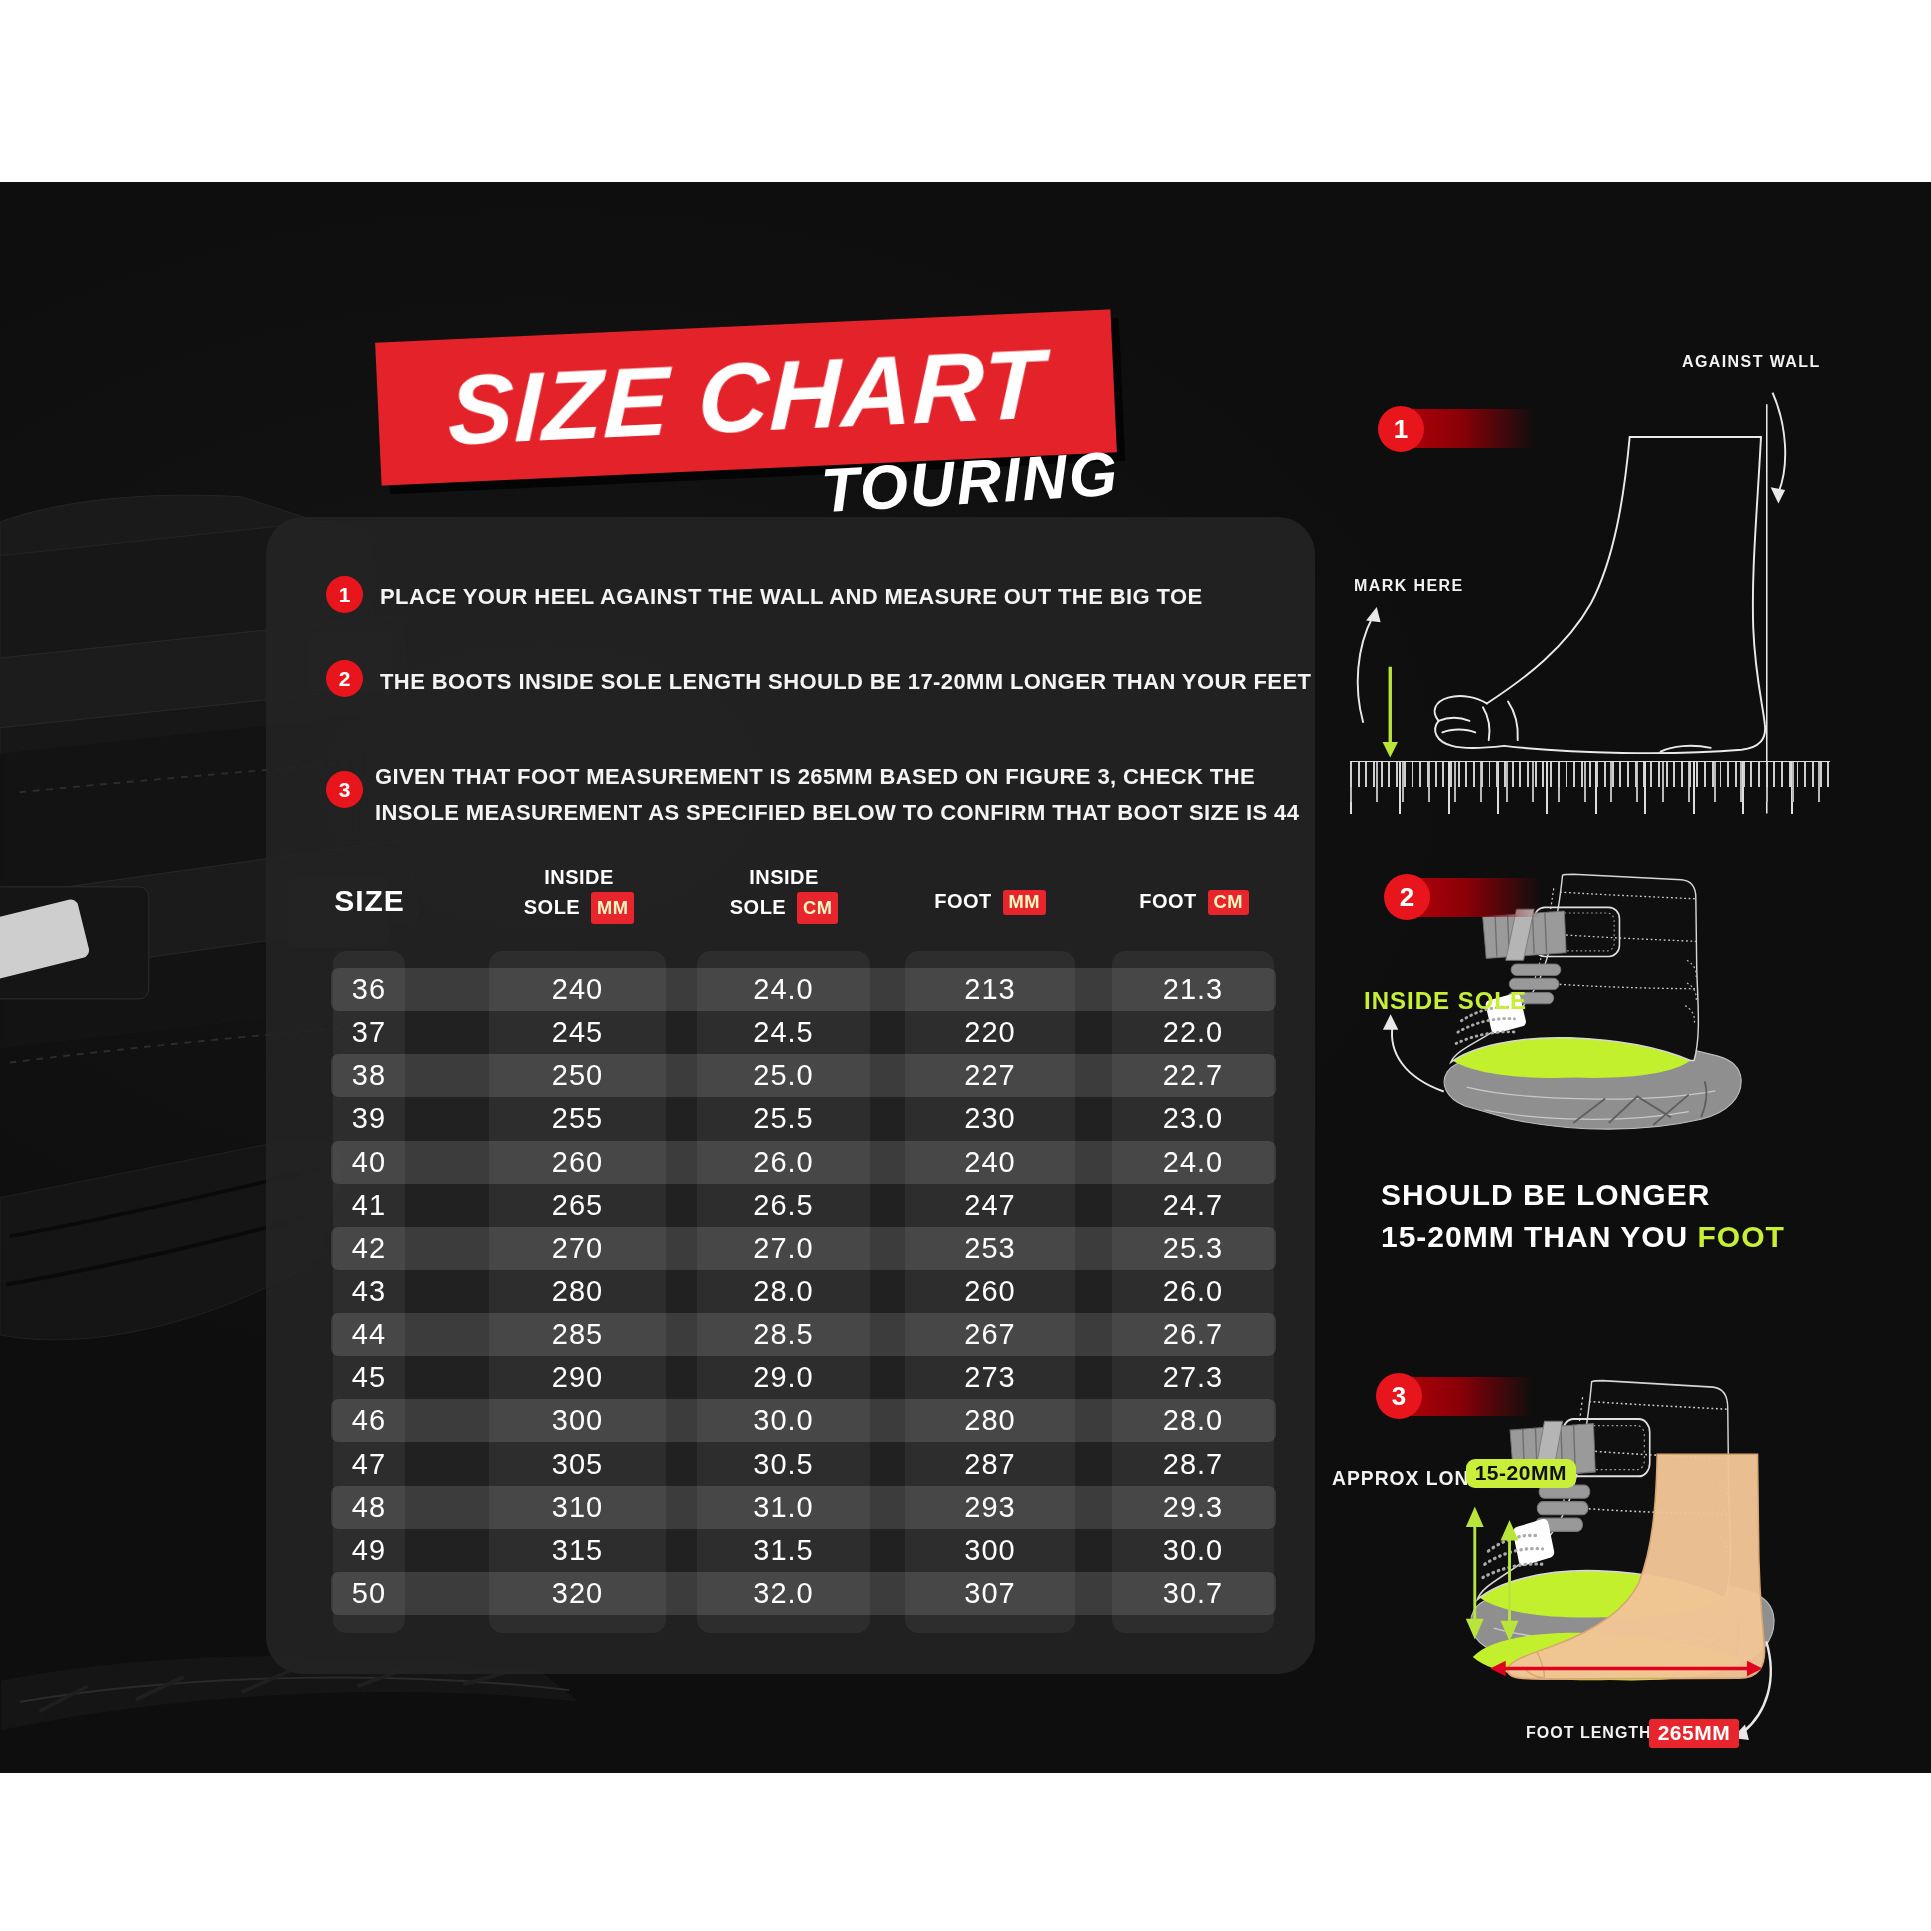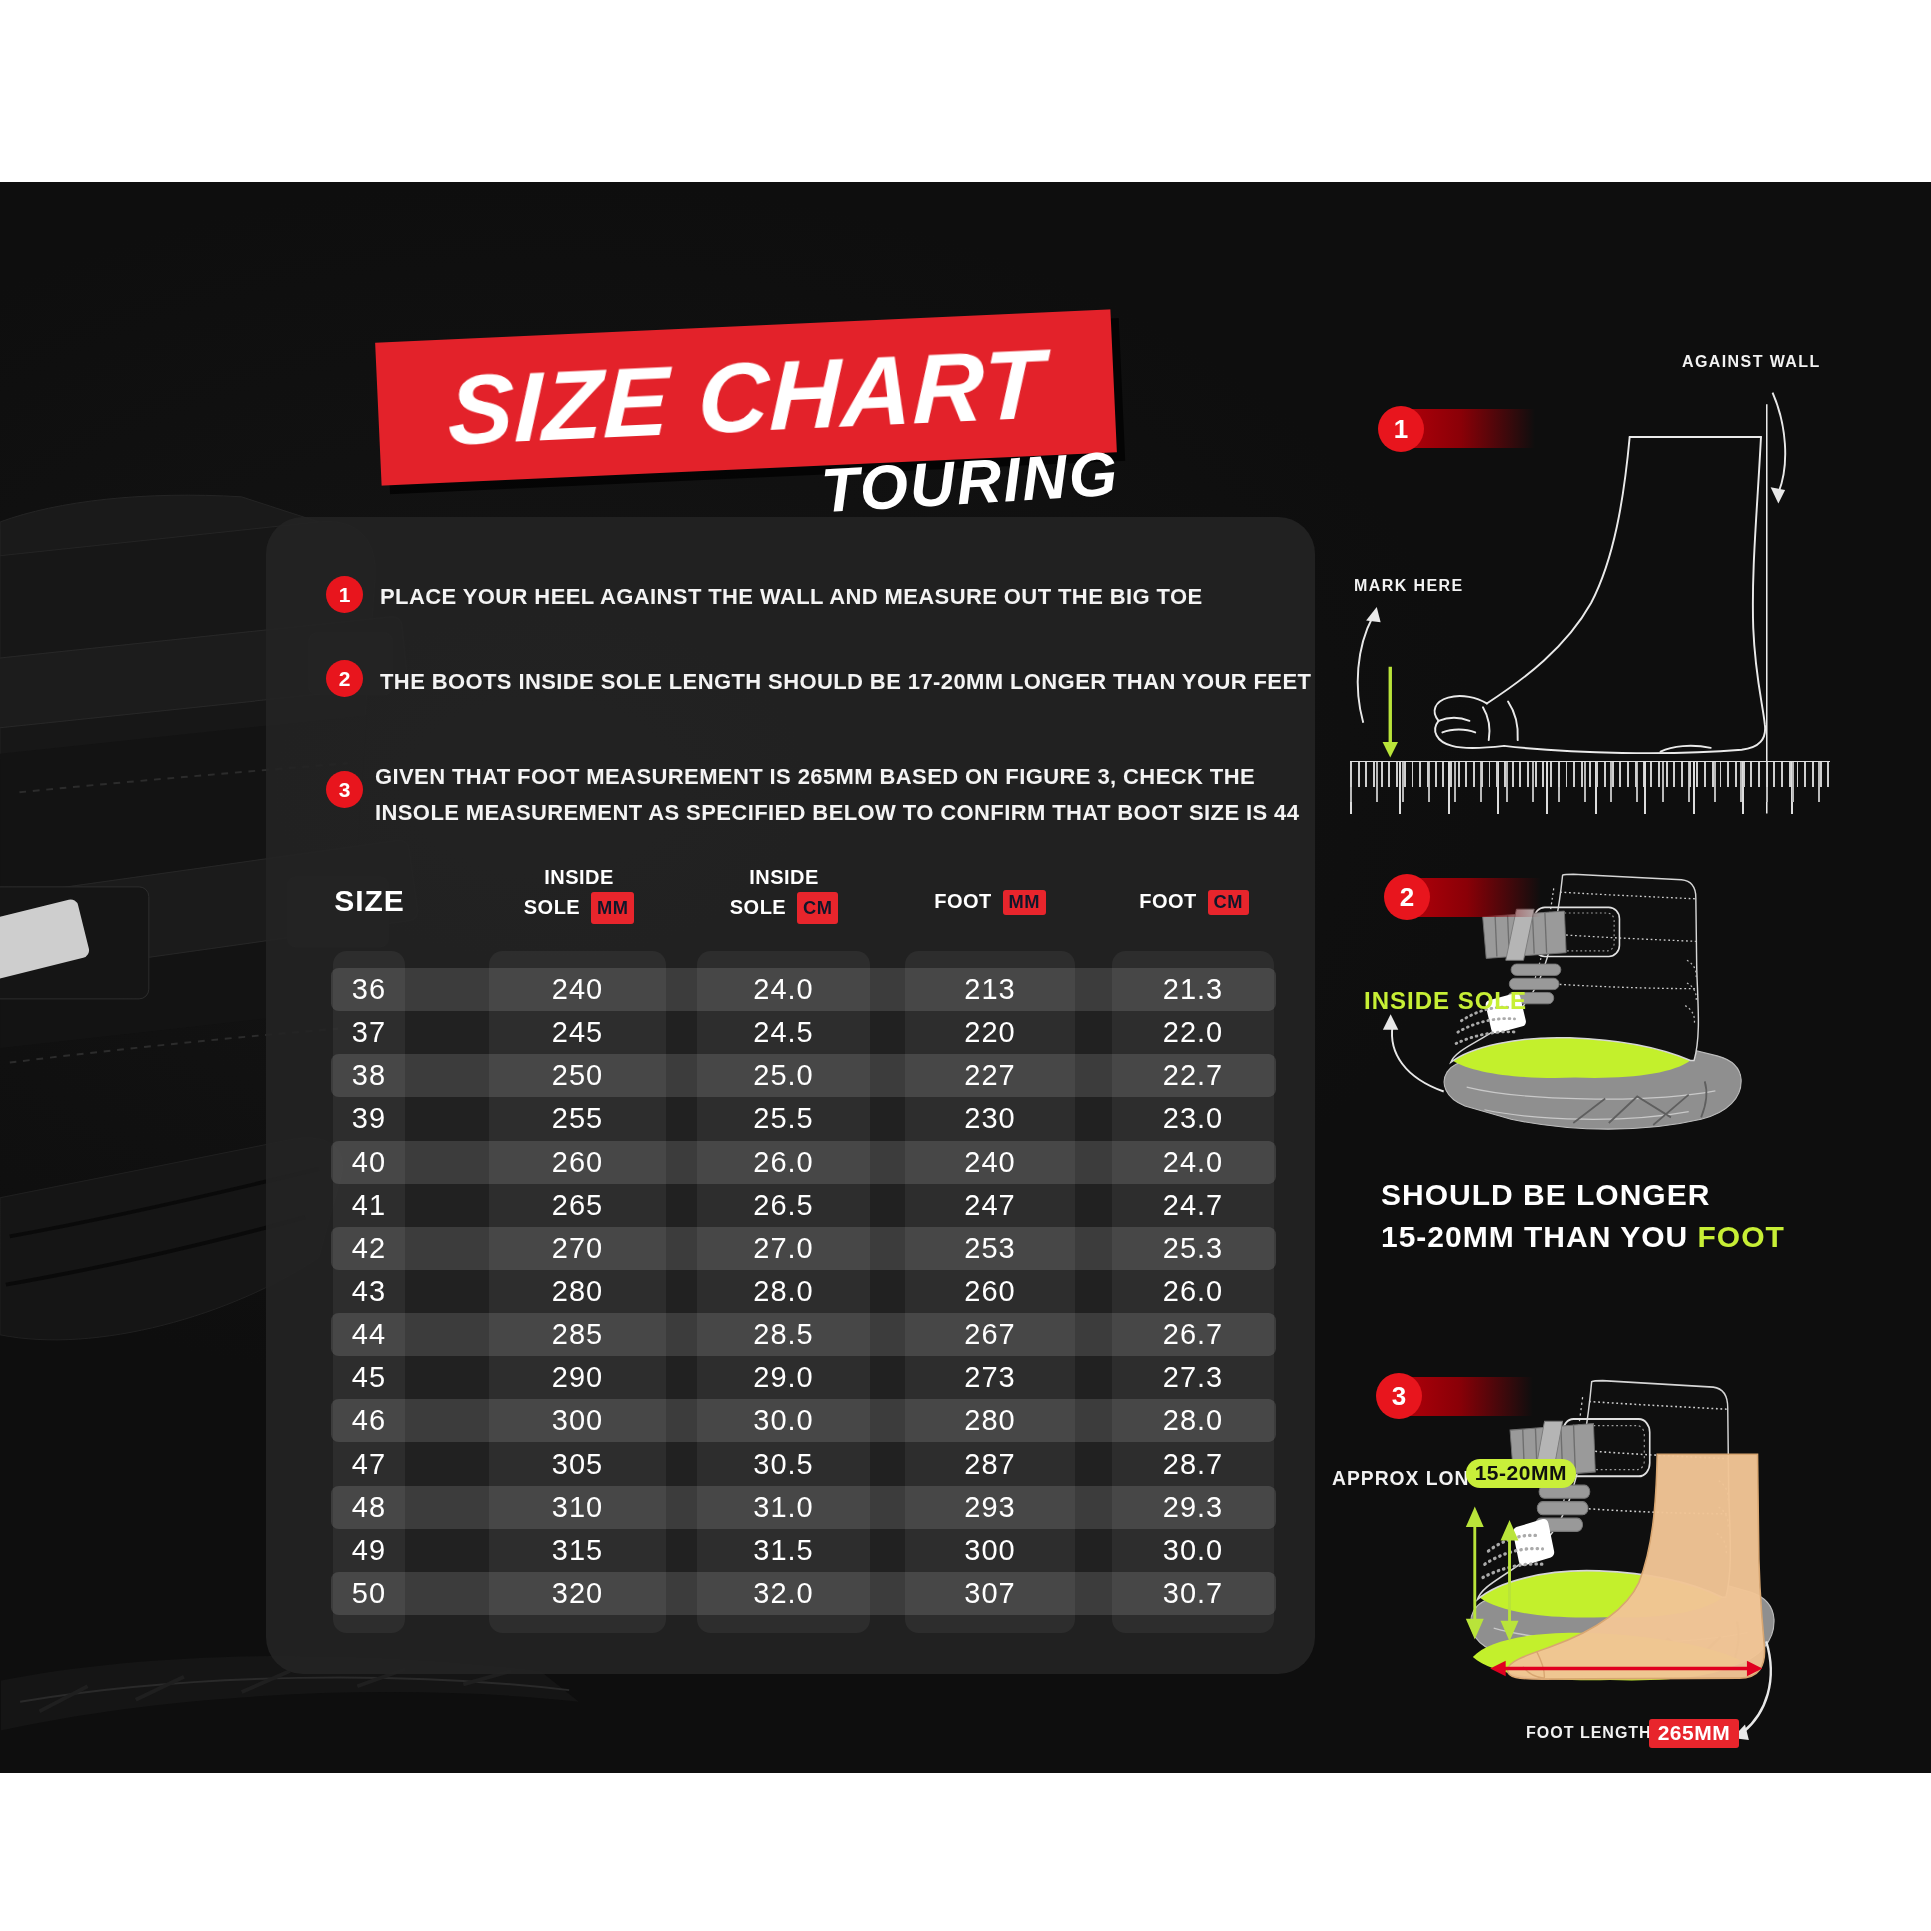--- a/index.html
+++ b/index.html
@@ -26,21 +26,21 @@
                color:#fff;font-weight:bold;font-size:21px;display:flex;align-items:center;justify-content:center;}
   .step-text{position:absolute;color:#f4f4f4;font-weight:bold;font-size:22px;letter-spacing:0.4px;
              line-height:36px;white-space:nowrap;}
   .step-text.wrap{white-space:normal;width:932px;}
 
   
   .th{position:absolute;color:#ffffff;text-align:center;font-weight:bold;}
   .th-size{left:333px;top:884px;width:73px;font-size:30px;letter-spacing:1px;}
   .th-two{top:863px;font-size:20px;line-height:29px;letter-spacing:0.5px;}
   .th-one{top:890px;font-size:20px;letter-spacing:0.5px;}
-  .unit-badge{display:inline-block;background:#e8252c;color:#0f172a;font-weight:bold;font-size:18.3px;
+  .unit-badge{display:inline-block;background:#e8252c;color:#fef9c3;font-weight:bold;font-size:18.3px;
               padding:1px 5.8px 1.9px 5.8px;border-radius:2.9px;margin-left:11px;}
   .tbody{position:absolute;left:331px;top:968px;width:945px;height:647px;
          display:grid;grid-template-rows:repeat(15,1fr);}
   .strip{position:absolute;top:-17.4px;height:682px;background:rgba(255,255,255,0.055);border-radius:13.5px;}
   .s0{left:1.9px;width:72px;} .s1{left:158px;width:177px;} .s2{left:366px;width:173px;}
   .s3{left:574px;width:170px;} .s4{left:781px;width:162px;}
   .trow{position:relative;border-radius:7.7px;}
   .trow.light{background:rgba(255,255,255,0.125);}
   .tcell{position:absolute;top:0;height:100%;display:flex;align-items:center;justify-content:center;
          color:#ffffff;font-size:29px;letter-spacing:1px;}
@@ -52,21 +52,21 @@
               color:#fff;font-weight:bold;font-size:26px;display:flex;align-items:center;justify-content:center;}
   .badge-tail{position:absolute;width:135px;height:39px;z-index:2;
               background:linear-gradient(90deg,#b3000a 0%,#8a0007 45%,rgba(40,0,0,0) 100%);}
 
   
   .lbl{position:absolute;color:#f2f2f2;font-weight:bold;font-size:16px;letter-spacing:1.4px;white-space:nowrap;}
   .lbl-lime{position:absolute;color:#c7ef35;font-weight:bold;font-size:24px;letter-spacing:1px;white-space:nowrap;}
   .cap{position:absolute;color:#ffffff;font-weight:bold;font-size:30px;letter-spacing:1px;white-space:nowrap;}
   .cap .lime{color:#c7ef35;}
   .badge-lime{position:absolute;background:#c9ef3a;color:#101010;font-weight:bold;font-size:21px;
-              padding:1.9px 8.7px 2.9px 8.7px;border-radius:14px;letter-spacing:0.5px;white-space:nowrap;}
+              padding:1.9px 8.7px 2.9px 8.7px;border-radius:9px;letter-spacing:0.5px;white-space:nowrap;}
   .badge-red{position:absolute;background:#e8252c;color:#ffffff;font-weight:bold;font-size:21px;
              padding:1.9px 8.7px 2.9px 8.7px;border-radius:2.9px;letter-spacing:0.5px;white-space:nowrap;text-align:right;}
   .small-lbl{position:absolute;color:#f2f2f2;font-weight:bold;font-size:19.3px;letter-spacing:1px;white-space:nowrap;}
 
   
   .ruler{position:absolute;left:1350px;top:761px;width:480px;height:52px;border-top:1.9px solid #e2e2e2;
     background-image:
       repeating-linear-gradient(90deg,#cfcfcf 0 1.9px,transparent 1.9px 7.7px),
       repeating-linear-gradient(90deg,#b9b9b9 0 1.9px,transparent 1.9px 26px),
       repeating-linear-gradient(90deg,#dddddd 0 1.9px,transparent 1.9px 49px);

